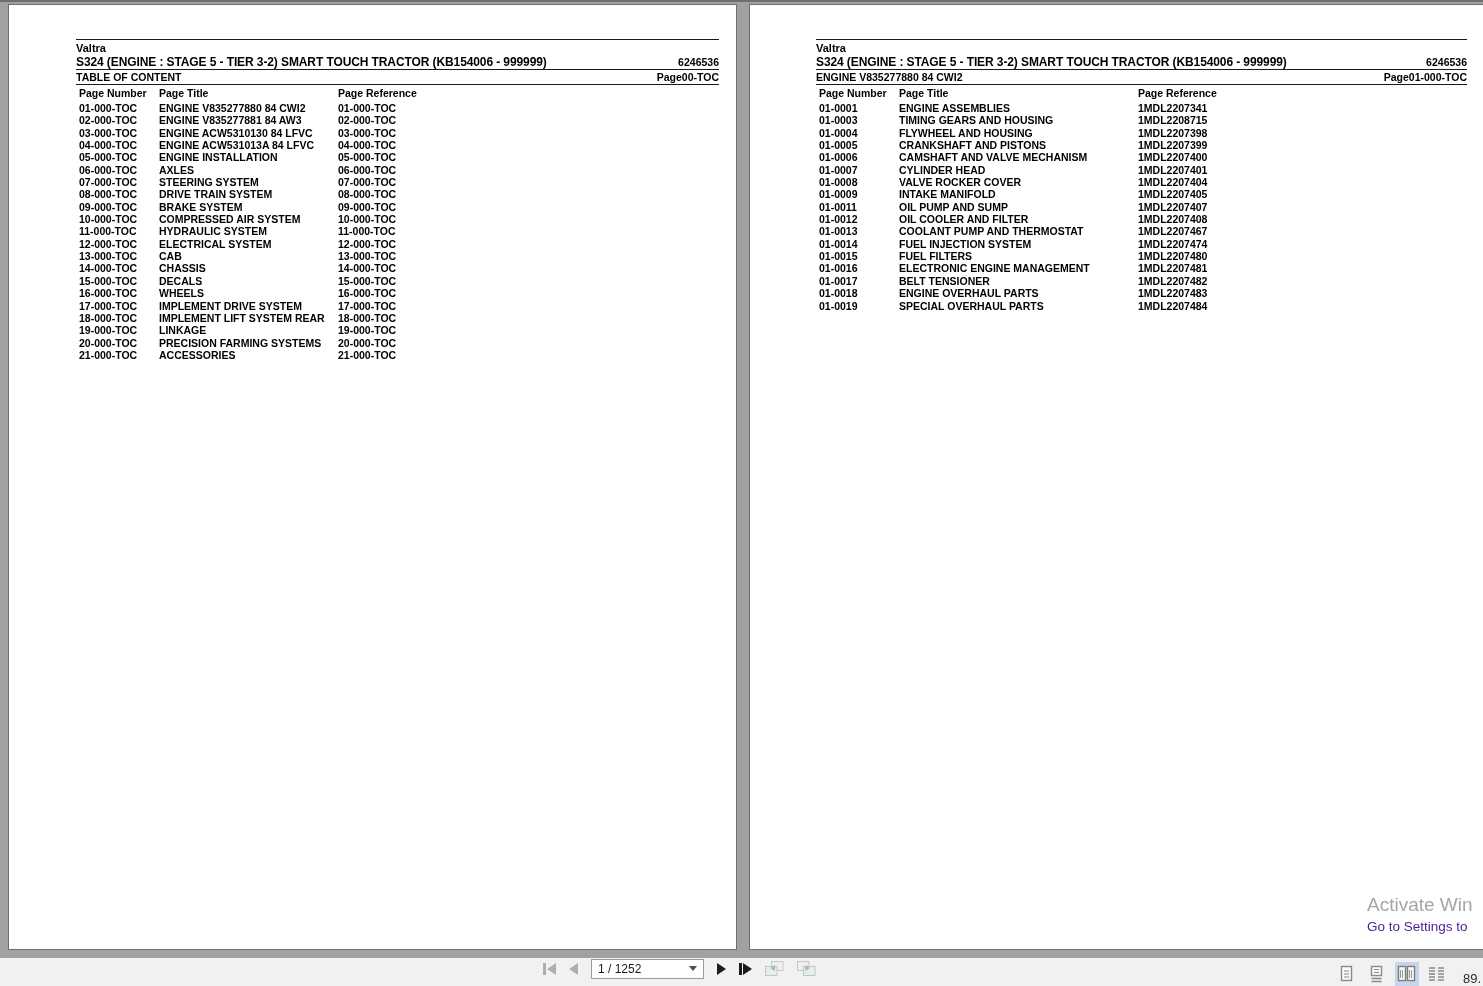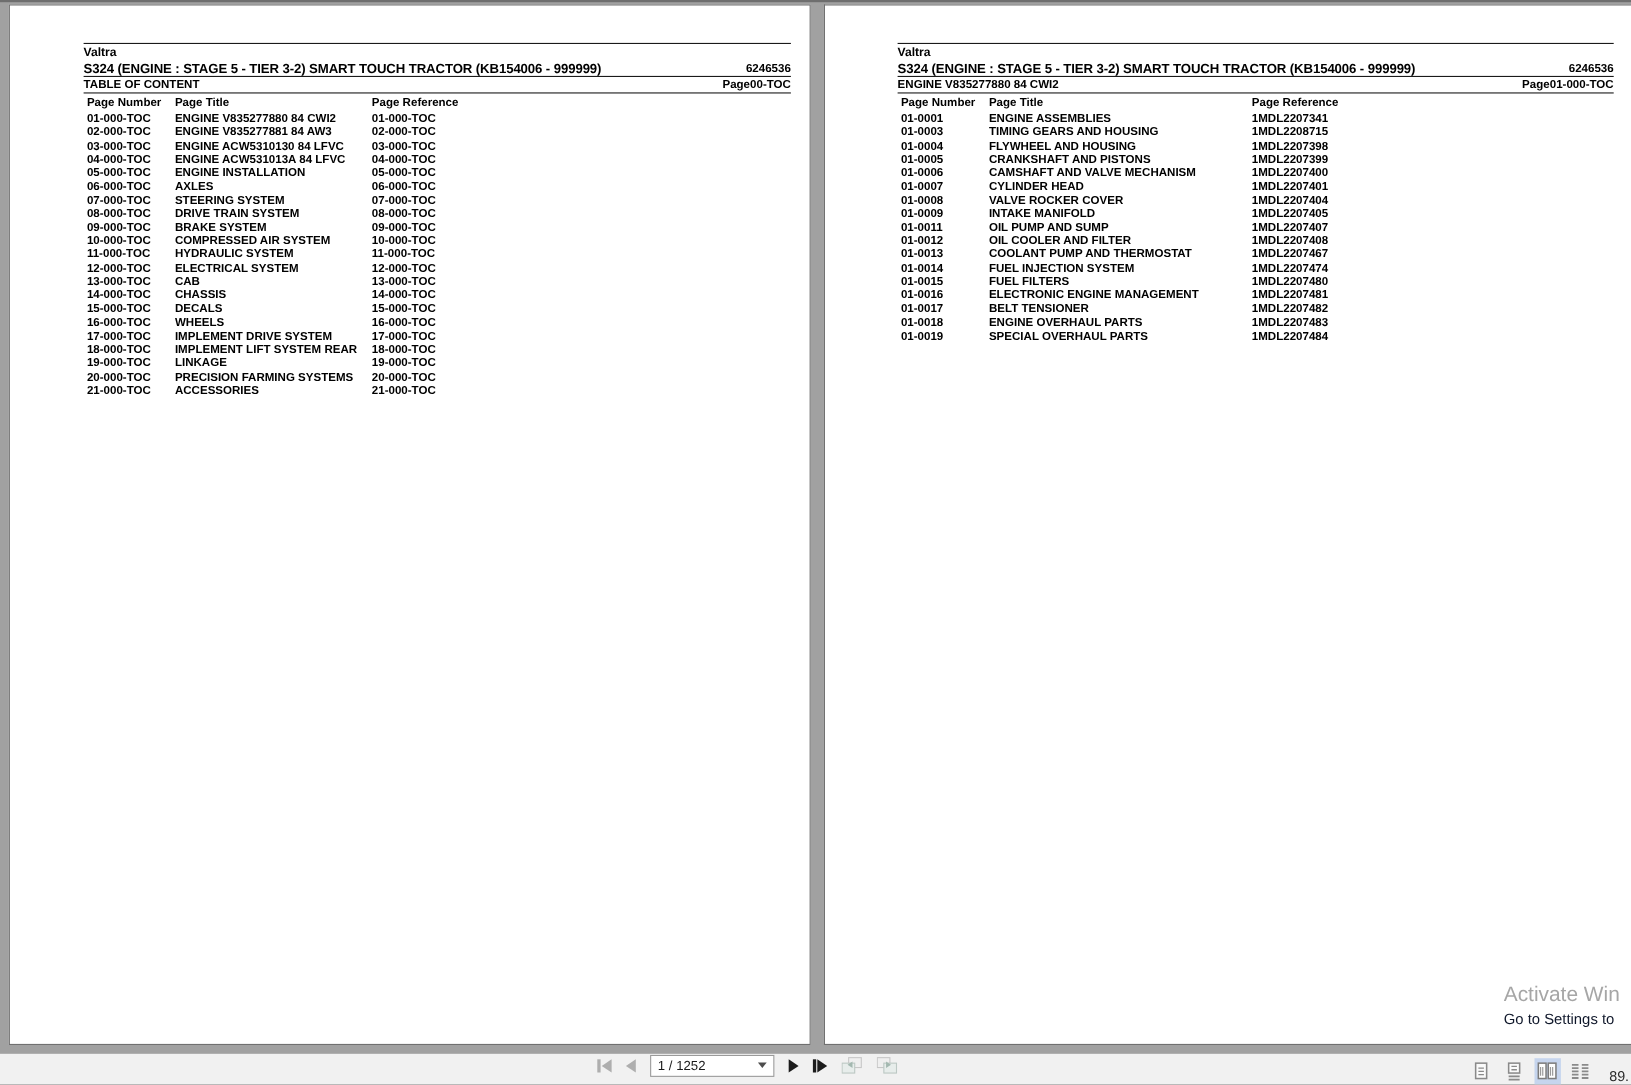--- a/index.html
+++ b/index.html
@@ -38,21 +38,21 @@
   .page--left  .col-headers, .page--left  .trow { grid-template-columns:83px 179px 1fr; }
   .page--right .col-headers, .page--right .trow { grid-template-columns:83px 239px 1fr; }
   .col-headers span:first-child, .trow span:first-child { padding-left:3px; }
 
   .trow { height:12.35px; line-height:12.35px;font-weight:bold; }
   .tcell { font-size:10.5px; color:#000; white-space:nowrap; letter-spacing:0; }
 
   
   .watermark { position:absolute; left:1367px; top:893px; width:116px; overflow:hidden; z-index:5; }
   .watermark .wm1 { font-size:19px; color:#a6a6a6; white-space:nowrap; line-height:24px; }
-  .watermark .wm2 { font-size:13.5px; color:#0f172a; white-space:nowrap; line-height:20px; }
+  .watermark .wm2 { font-size:13.5px; color:#4c1d95; white-space:nowrap; line-height:20px; }
 
   
   .toolbar {
     position:absolute; bottom:0; left:0; width:100%; height:28px;
     background:#f1f1f1;
   }
   .nav-group {
     position:absolute; left:540px; top:0; height:21px;
     display:flex; align-items:center; gap:7px;
   }

